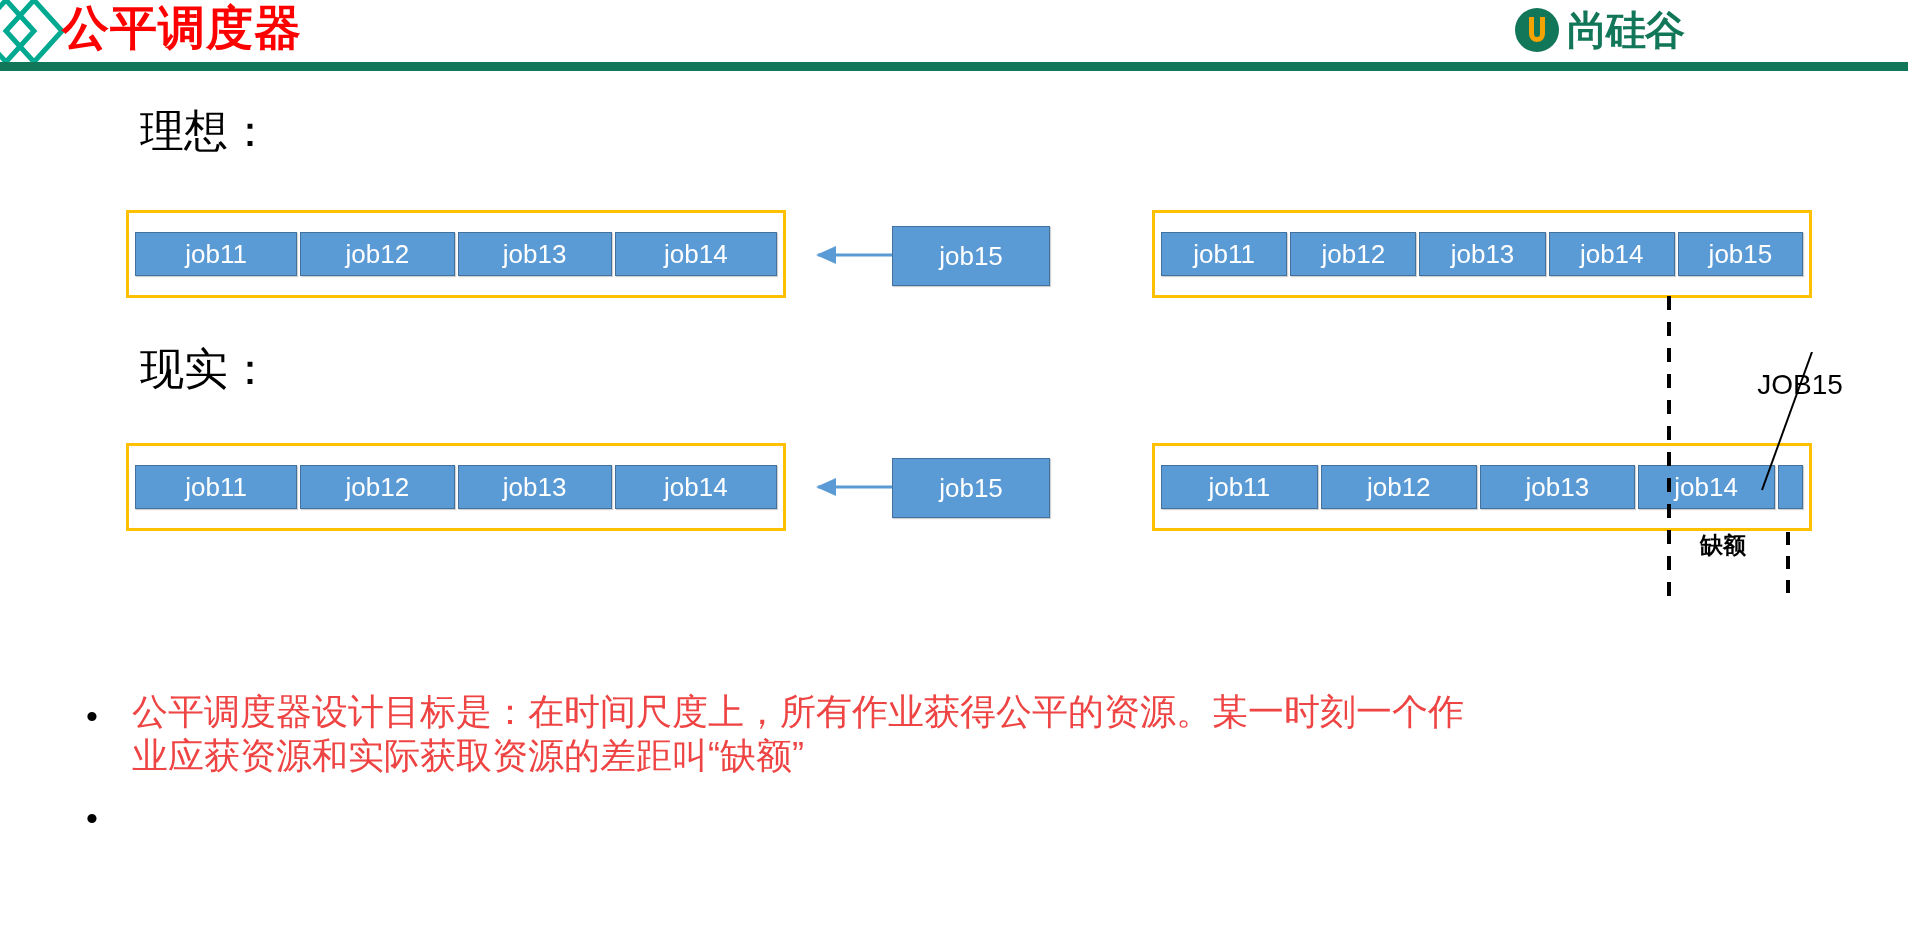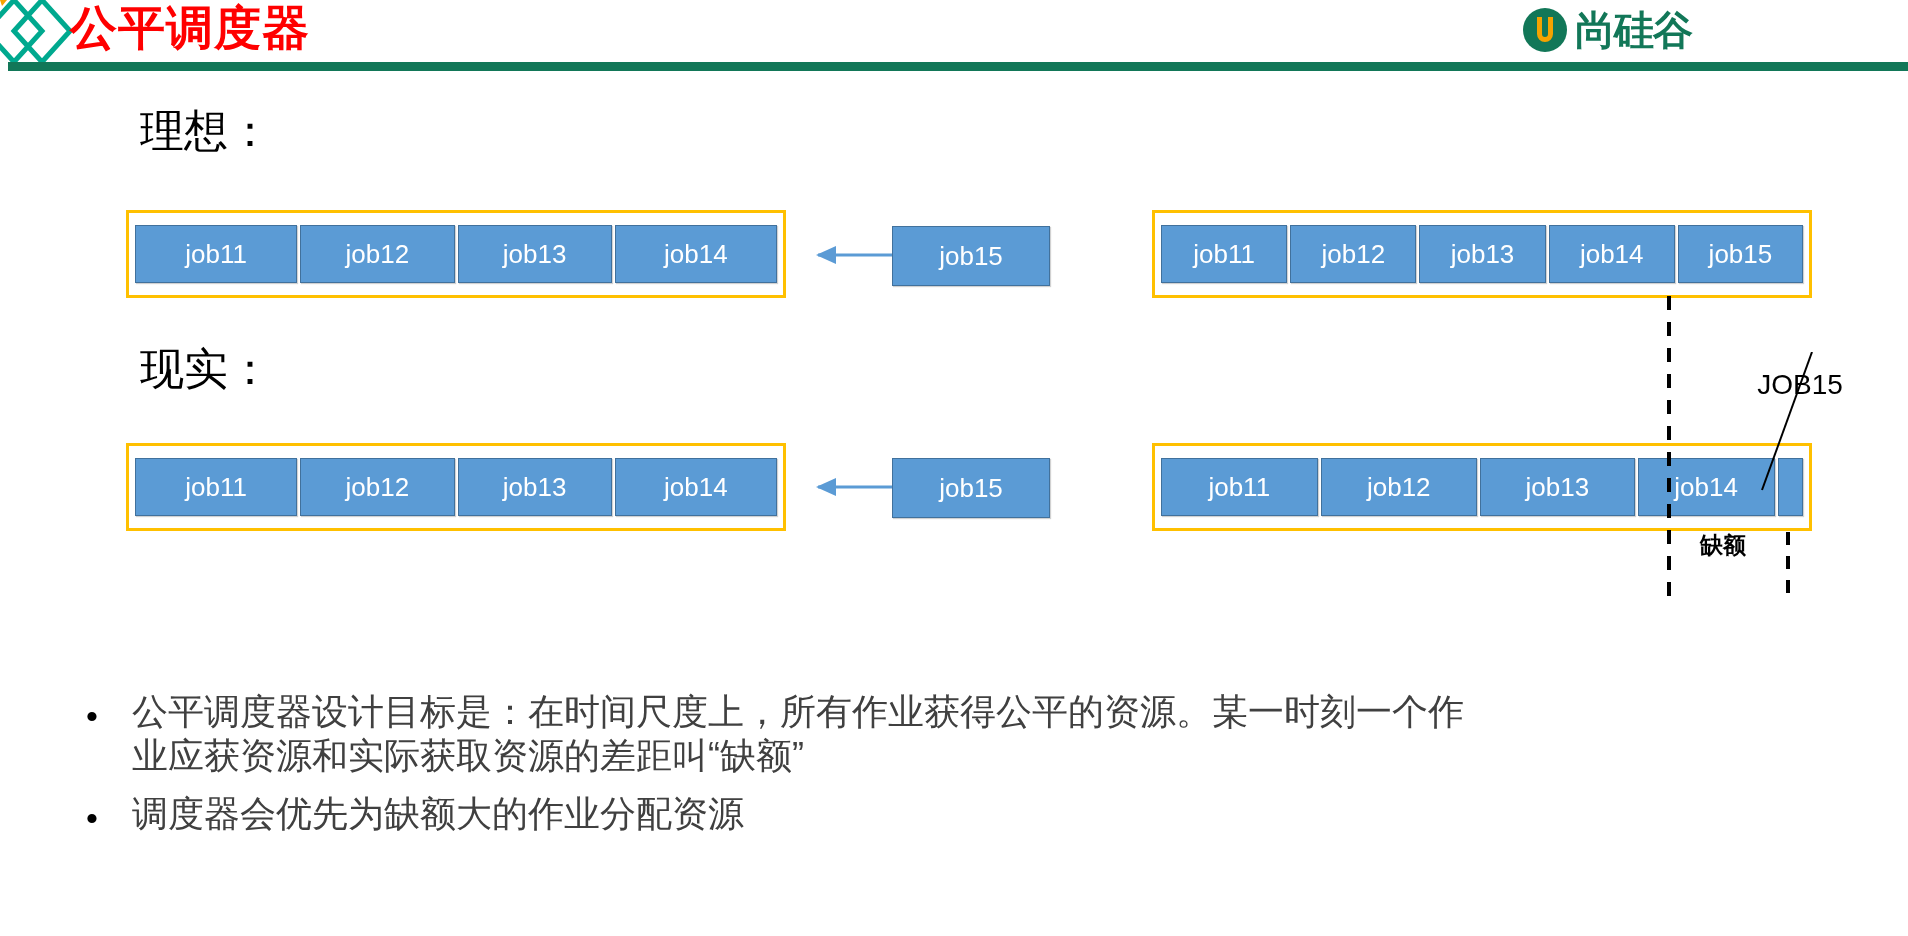--- a/index.html
+++ b/index.html
@@ -14,21 +14,21 @@
     position: relative;
     width: 1908px;
     height: 936px;
     background: #ffffff;
     overflow: hidden;
   }
 
   
   .header {
     position: absolute;
-    left: 8px; top: 0;
+    left: 0; top: 0;
     width: 1692px;
     height: 68px;
     background: #ffffff;
   }
   .header-rule {
     position: absolute;
     left: 0; top: 62px;
     width: 1908px;
     height: 9px;
     background: #127758;
@@ -88,21 +88,21 @@
   .queue {
     position: absolute;
     border: 3px solid #ffc000;
     background: #ffffff;
     box-sizing: border-box;
     display: flex;
     align-items: center;
     padding: 5px 6px;
   }
   .job {
-    height: 58px;
+    height: 44px;
     background: #5b9bd5;
     border: 1px solid #41719c;
     box-sizing: border-box;
     color: #ffffff;
     font-size: 26px;
     display: flex;
     align-items: center;
     justify-content: center;
     margin-right: 3px;
     box-shadow: 1px 1px 1px rgba(0,0,0,0.18);
@@ -156,21 +156,21 @@
     font-size: 34px;
     line-height: 52px;
     color: #000000;
     text-align: left;
     padding-left: 8px;
     box-sizing: border-box;
   }
   .bullet-text {
     font-size: 36px;
     line-height: 1.22;
-    color: #404040;
+    color: #ef4444;
     max-width: 1340px;
   }
 </style>
 </head>
 <body>
 
 <div id="slide">
 
   <div class="header">
 
@@ -260,18 +260,17 @@
 
   <div class="bullets">
 
     <div class="bullet-row">
       <div class="bullet-dot">•</div>
       <div class="bullet-text">公平调度器设计目标是：在时间尺度上，所有作业获得公平的资源。某一时刻一个作业应获资源和实际获取资源的差距叫“缺额”</div>
     </div>
 
     <div class="bullet-row">
       <div class="bullet-dot">•</div>
-      <div class="bullet-text">调度器会优先为缺额大的作业分配资源</div>
     </div>
 
   </div>
 
 </div>
 
 </body></html>

